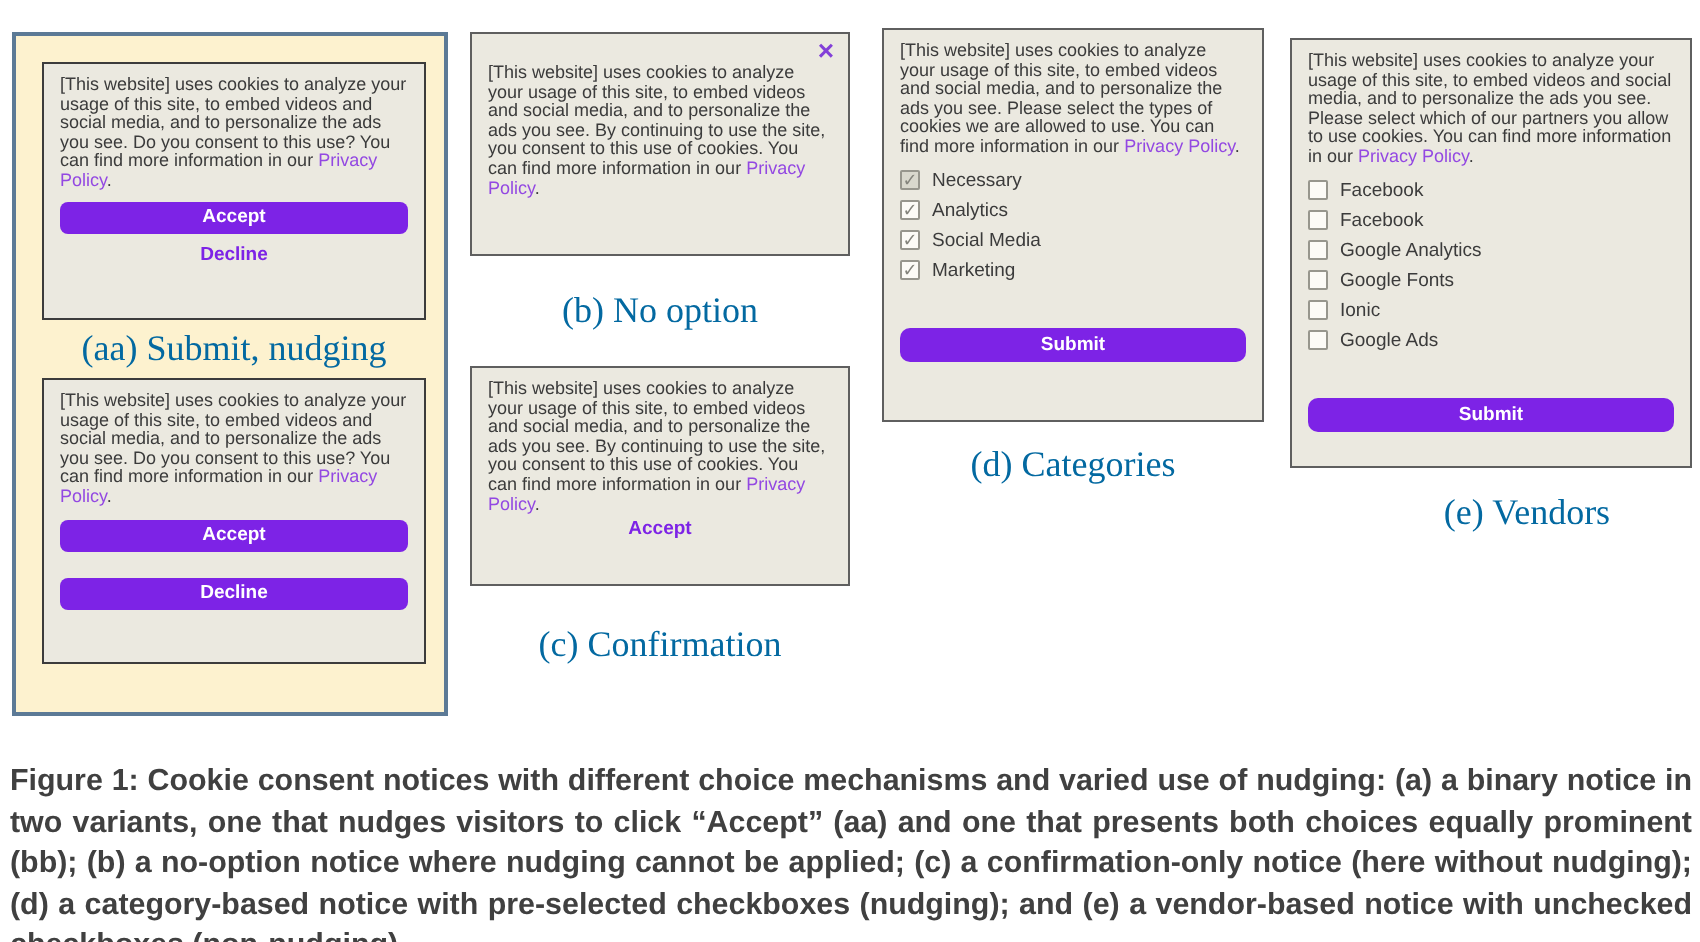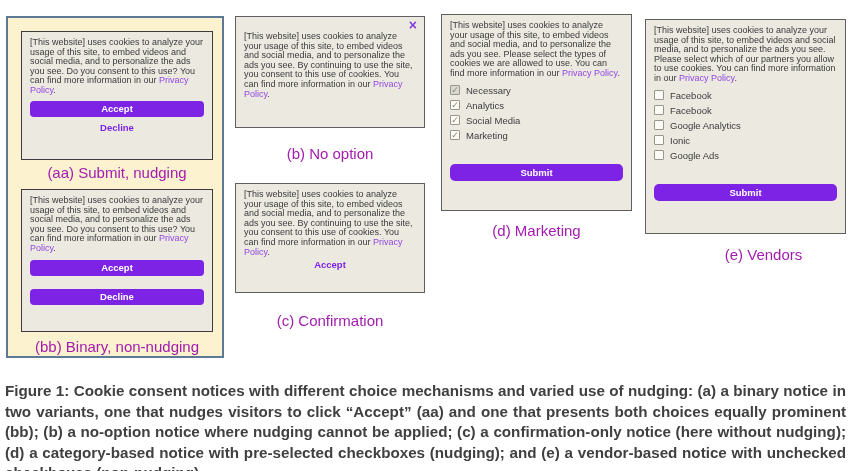--- a/index.html
+++ b/index.html
@@ -16,21 +16,21 @@
   .notice-text { font-size:9px; line-height:9.6px; color:#3b3b3b; }
   .privacy-link { color:#9348e2; text-decoration:none; cursor:pointer; }
 
   .btn { display:block; width:100%; background:#7d23e6; color:#ffffff; font-weight:bold;
          font-size:9.5px; text-align:center; line-height:16px; height:16px;
          border-radius:4px; cursor:pointer; }
   .accent-text { display:block; text-align:center; color:#7d23e6; font-weight:bold;
                  font-size:9.5px; cursor:pointer; }
 
   .panel-caption { position:absolute; text-align:center;
-                   font-family:Liberation Sans, sans-serif; font-size:15px; color:#a21caf; }
+                   font-family:Liberation Serif, serif; font-size:18px; color:#0369a1; }
 
   
   .notice-aa { left:13px; top:13px; width:192px; height:129px; }
   .notice-aa .btn { margin-top:5px; }
   .notice-aa .accent-text { margin-top:5px; }
   .cap-aa { left:0; width:218px; top:146px; }
   
   .notice-bb { left:13px; top:171px; width:192px; height:143px; }
   .notice-bb .btn { margin-top:6px; }
   .notice-bb .btn + .btn { margin-top:13px; }
@@ -80,21 +80,20 @@
       <div class="btn">Accept</div>
       <div class="accent-text">Decline</div>
     </div>
     <div class="panel-caption cap-aa">(aa) Submit, nudging</div>
 
     <div class="notice dark-border notice-bb">
       <p class="notice-text"><span>[This website] uses cookies to analyze your usage of this site, to embed videos and social media, and to personalize the ads you see. Do you consent to this use? You can find more information in our </span><a class="privacy-link">Privacy Policy</a><span>.</span></p>
       <div class="btn">Accept</div>
       <div class="btn">Decline</div>
     </div>
-    <div class="panel-caption cap-bb">(bb) Binary, non-nudging</div>
   </div>
 
   <div class="notice notice-b">
     <div class="close-icon">×</div>
     <p class="notice-text"><span>[This website] uses cookies to analyze your usage of this site, to embed videos and social media, and to personalize the ads you see. By continuing to use the site, you consent to this use of cookies. You can find more information in our </span><a class="privacy-link">Privacy Policy</a><span>.</span></p>
   </div>
   <div class="panel-caption cap-b">(b) No option</div>
 
   <div class="notice notice-c">
     <p class="notice-text"><span>[This website] uses cookies to analyze your usage of this site, to embed videos and social media, and to personalize the ads you see. By continuing to use the site, you consent to this use of cookies. You can find more information in our </span><a class="privacy-link">Privacy Policy</a><span>.</span></p>
@@ -122,41 +121,45 @@
           <span>Social Media</span>
         </div>
 
         <div class="opt-row">
           <span class="checkbox checked"></span>
           <span>Marketing</span>
         </div>
       </div>
     <div class="btn">Submit</div>
   </div>
-  <div class="panel-caption cap-d">(d) Marketing</div>
+  <div class="panel-caption cap-d">(d) Categories</div>
 
   <div class="notice notice-e">
     <p class="notice-text"><span>[This website] uses cookies to analyze your usage of this site, to embed videos and social media, and to personalize the ads you see. Please select which of our partners you allow to use cookies. You can find more information in our </span><a class="privacy-link">Privacy Policy</a><span>.</span></p>
     <div class="opt-list">
 
         <div class="opt-row">
           <span class="checkbox"></span>
           <span>Facebook</span>
         </div>
 
         <div class="opt-row">
           <span class="checkbox"></span>
           <span>Facebook</span>
         </div>
 
         <div class="opt-row">
           <span class="checkbox"></span>
           <span>Google Analytics</span>
         </div>
 
+        <div class="opt-row">
+          <span class="checkbox"></span>
+          <span>Google Fonts</span>
+        </div>
 
         <div class="opt-row">
           <span class="checkbox"></span>
           <span>Ionic</span>
         </div>
 
         <div class="opt-row">
           <span class="checkbox"></span>
           <span>Google Ads</span>
         </div>

